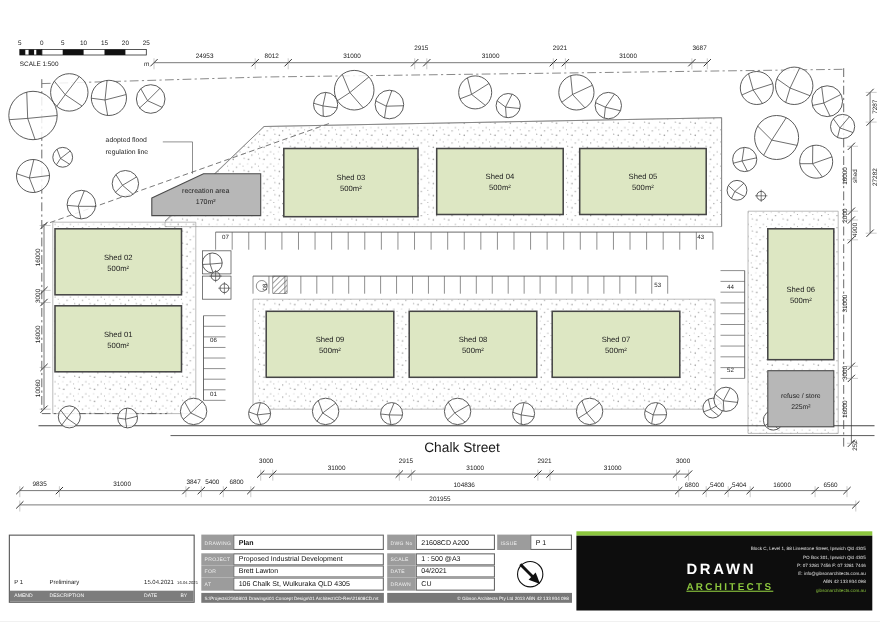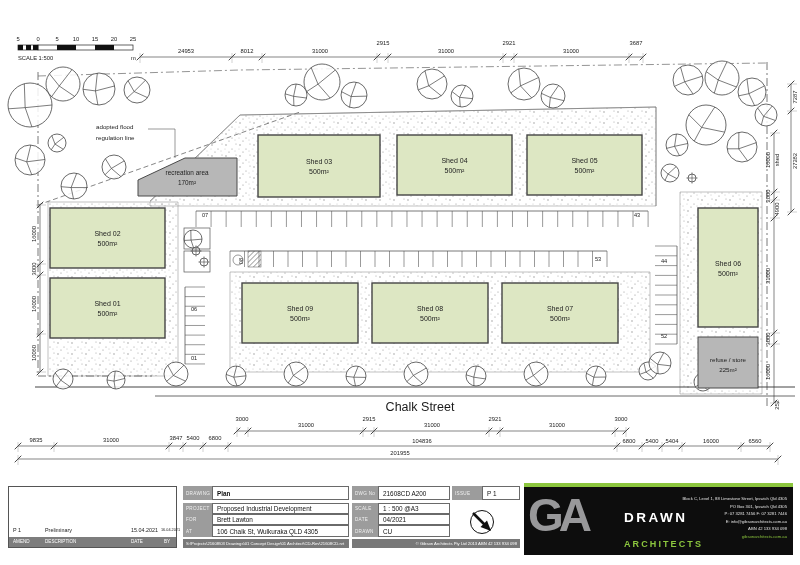--- a/index.html
+++ b/index.html
@@ -10,21 +10,21 @@
   .abs{position:absolute;box-sizing:border-box;}
   .cell-label{background:#9c9c9c;color:#f0f0f0;font-size:4.6px;display:flex;align-items:center;padding-left:3px;letter-spacing:.3px;}
   .cell-value{background:#fff;border:1px solid #6a6a6a;color:#111;font-size:6.4px;display:flex;align-items:center;padding-left:4px;}
   .bar{background:#787878;color:#fff;font-size:4.2px;display:flex;align-items:center;padding:0 3px;white-space:nowrap;overflow:hidden;}
   .revbox{border:1px solid #555;background:#fff;}
   .revrow span{position:absolute;font-size:5.4px;color:#222;}
   .revhead span{position:absolute;font-size:4.6px;color:#fff;}
   .logo{background:#0d0d0d;}
   .logo .ga{position:absolute;left:4px;top:1px;font-size:46px;font-weight:bold;color:#98989a;letter-spacing:-5px;}
   .logo .n1{position:absolute;left:100px;top:23px;font-size:13.5px;font-weight:bold;color:#fff;letter-spacing:2.5px;}
-  .logo .n2{position:absolute;left:100px;top:52px;font-size:9px;font-weight:bold;letter-spacing:2.1px;}
+  .logo .n2{position:absolute;left:100px;top:41px;font-size:9px;font-weight:bold;letter-spacing:2.1px;text-decoration:underline;}
   .logo .addr{position:absolute;right:6px;top:8px;text-align:right;font-size:4.2px;line-height:7.6px;color:#e2e2e2;}
 </style>
 </head>
 <body>
 
 <div class="page">
 
   <svg id="plan-svg" width="800" height="480" viewBox="0 0 800 480" style="position:absolute;left:0;top:0;">
       <defs>
         <pattern id="stip" width="14" height="11" patternUnits="userSpaceOnUse">
@@ -701,21 +701,20 @@
       <svg width="28" height="28" viewBox="0 0 28 28">
         <circle cx="14" cy="14" r="11.5" fill="none" stroke="#111" stroke-width="1"></circle>
         <line x1="5" y1="5" x2="17" y2="17" stroke="#111" stroke-width="2.6"></line>
         <polygon points="23,23 12.5,19 19,12.5" fill="#111"></polygon>
       </svg>
     </div>
     <div class="abs bar" style="left:352px;top:539px;width:168px;height:9px;justify-content:flex-end;">© Gibson Architects Pty Ltd 2013 ABN 42 133 934 098</div>
 
     <div class="abs" style="left:524px;top:483px;width:269px;height:4px;background:#8cc63e;"></div>
     <div class="abs logo" style="left:524px;top:487px;width:269px;height:68px;">
-      <span class="ga">GA</span>
       <span class="n1">DRAWN</span>
       <span class="n2" style="color:#8cc63e;">ARCHITECTS</span>
       <div class="addr" id="logo-addr">
           <div>Block C, Level 1, 88 Limestone Street, Ipswich Qld 4305</div>
           <div>PO Box 301, Ipswich Qld 4305</div>
           <div>P: 07 3281 7456   F: 07 3281 7446</div>
           <div>E: info@gibsonarchitects.com.au</div>
           <div>ABN 42 133 934 098</div>
           <div style="color: rgb(140, 198, 62);">gibsonarchitects.com.au</div>
         </div>

